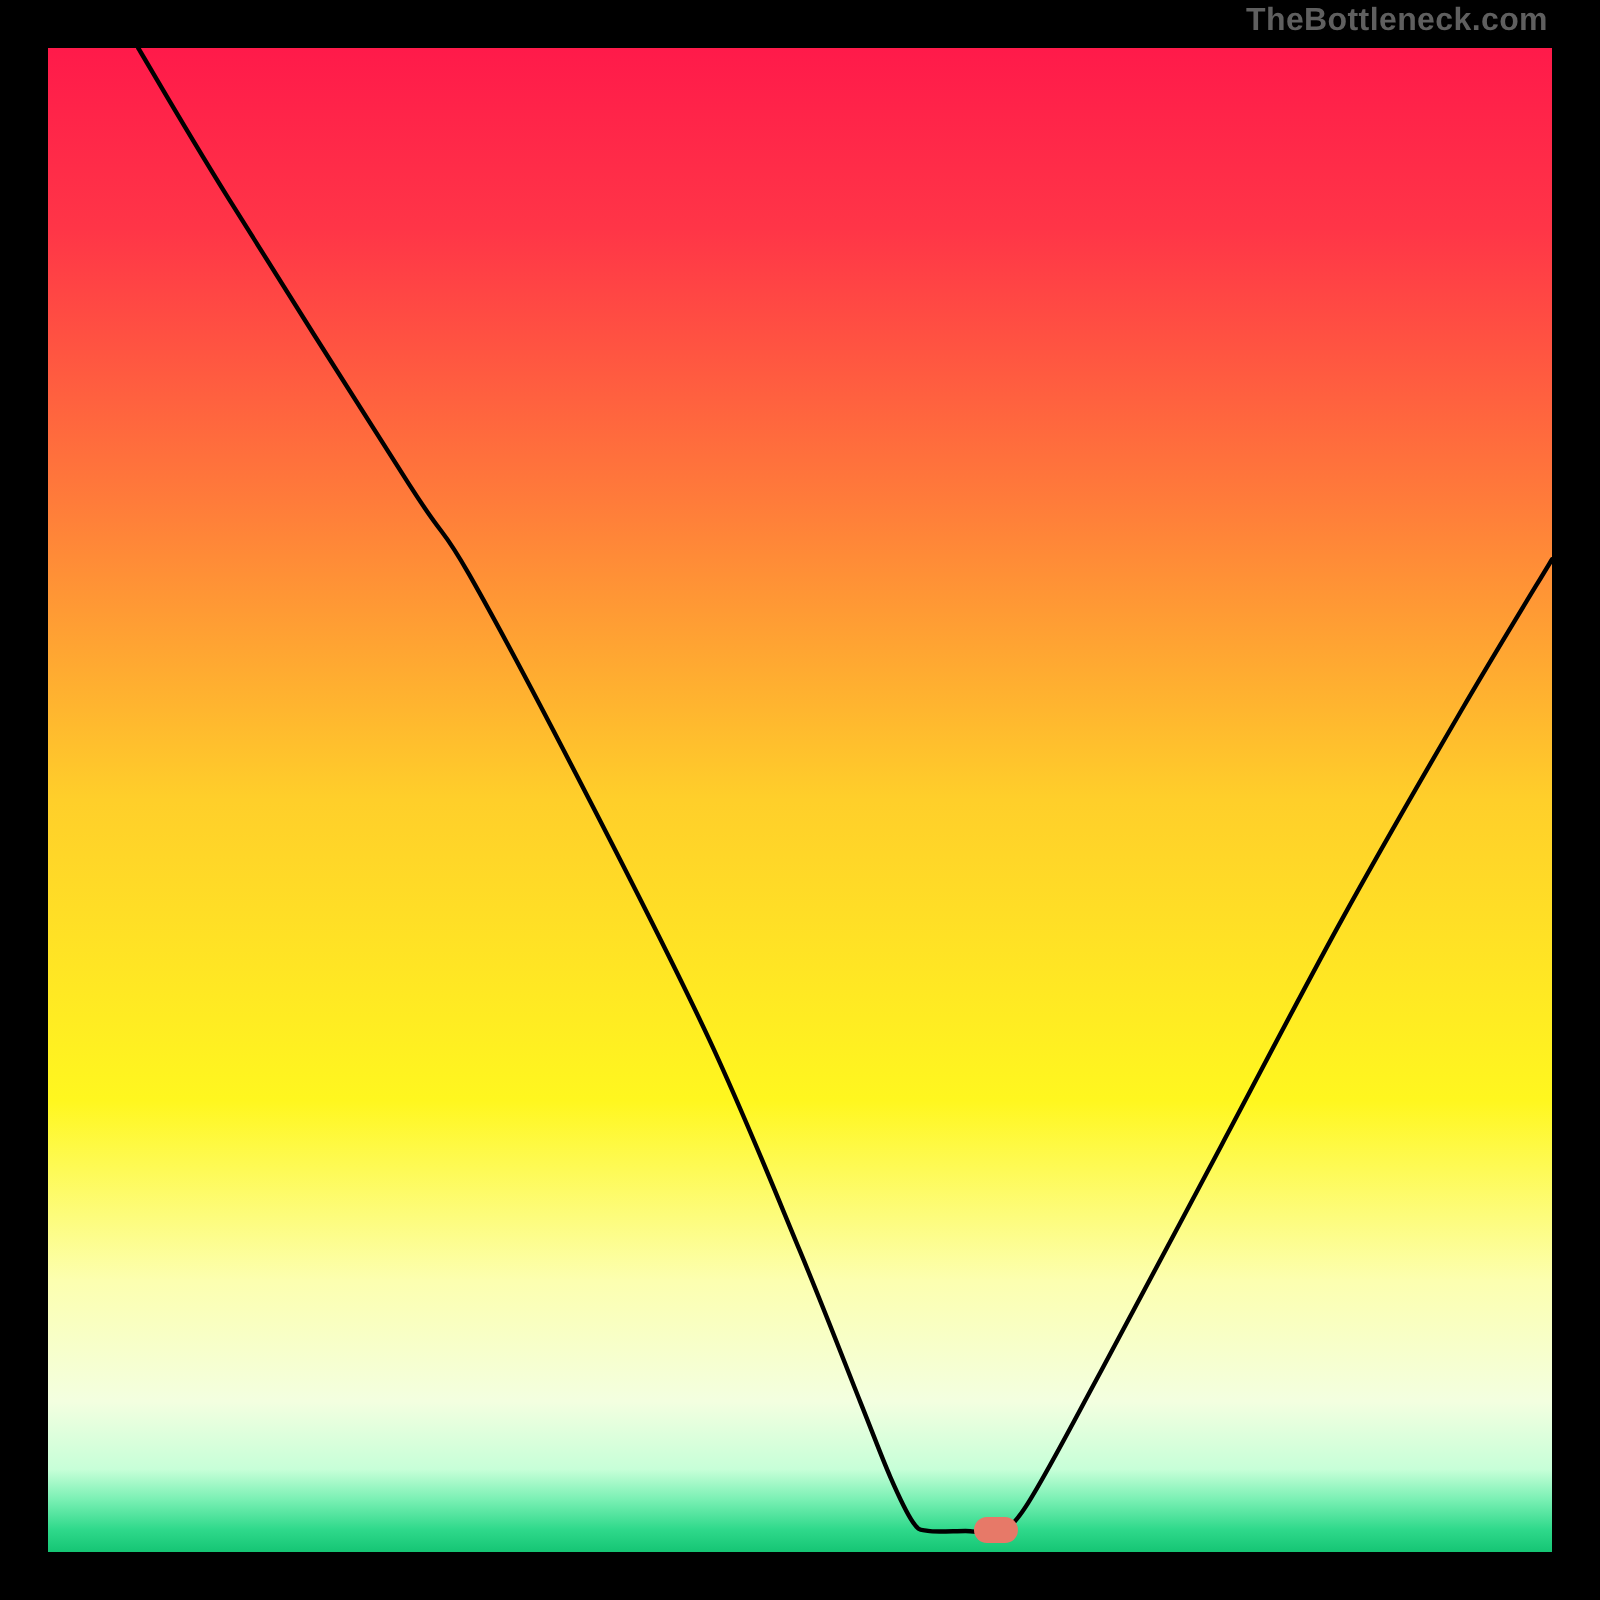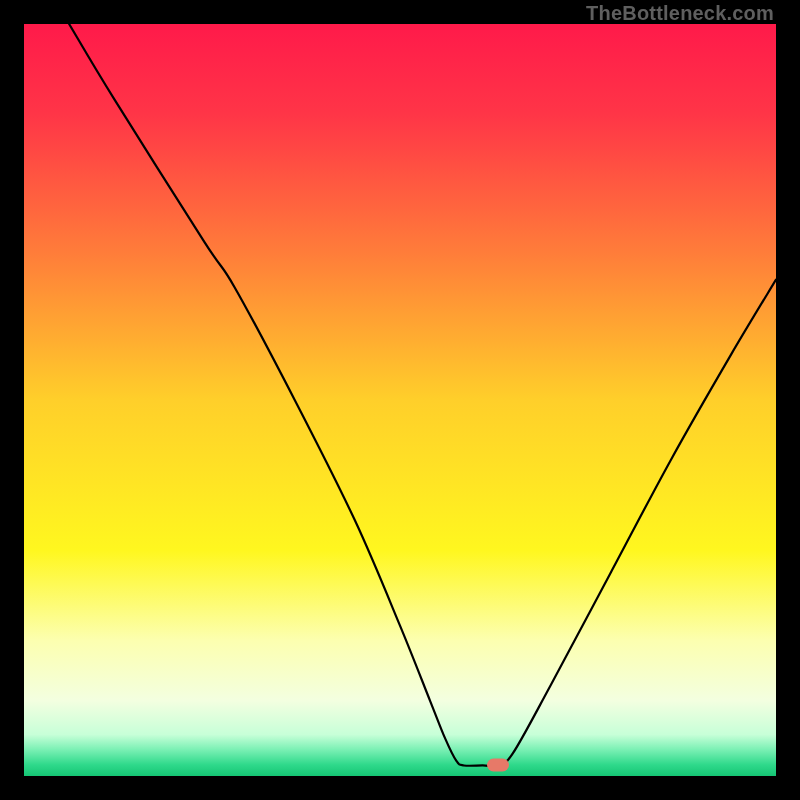--- a/index.html
+++ b/index.html
@@ -24,21 +24,21 @@
     left: 0;
     top: 0;
     width: 752px;
     height: 752px;
   }
   .watermark {
     position: absolute;
     top: 2px;
     right: 26px;
     color: #5f5f5f;
-    font-size: 20px;
+    font-size: 16px;
     font-weight: 600;
     letter-spacing: 0.2px;
   }
   .marker {
     position: absolute;
     width: 22px;
     height: 13px;
     border-radius: 7px;
     transform: translate(-50%, -50%);
   }

